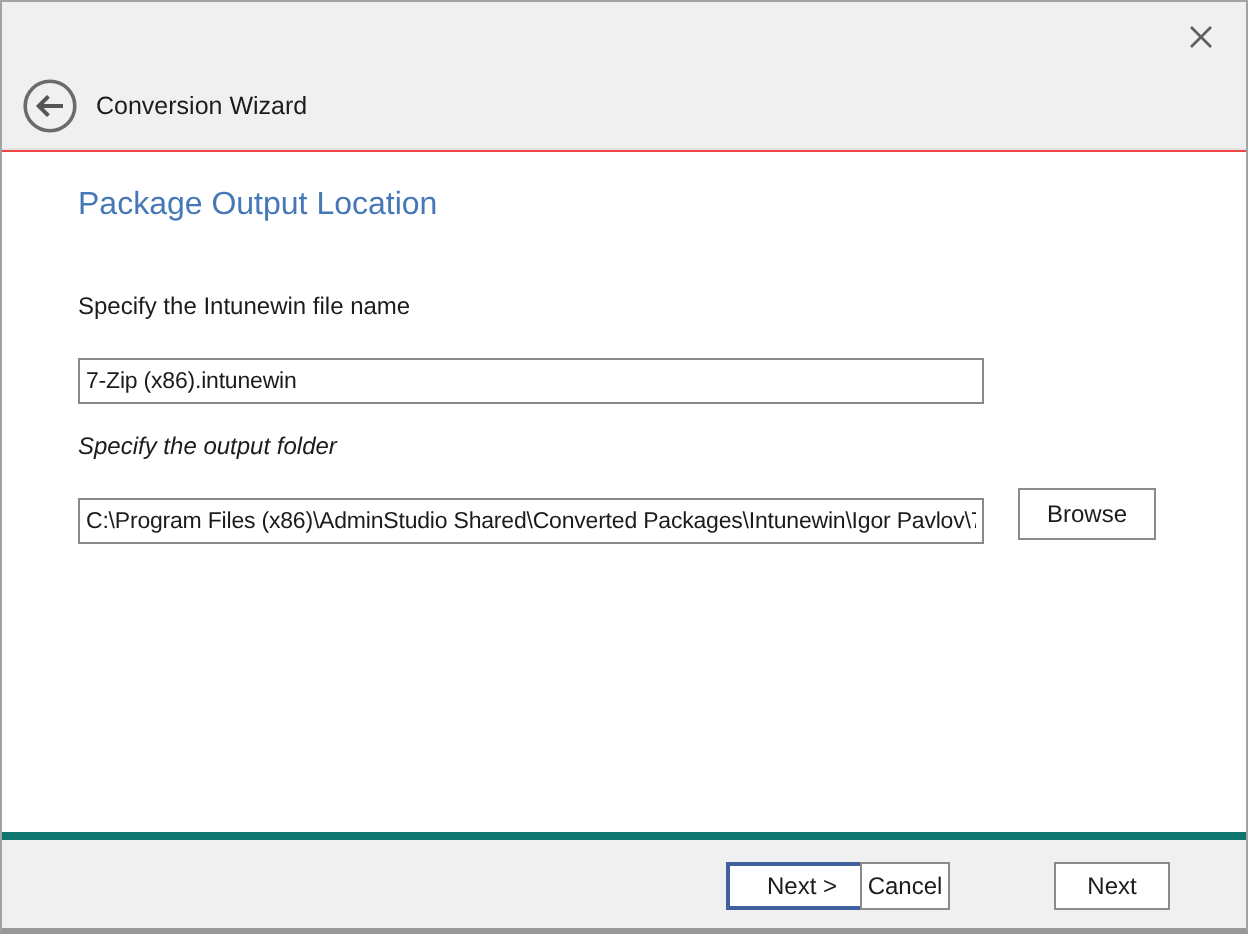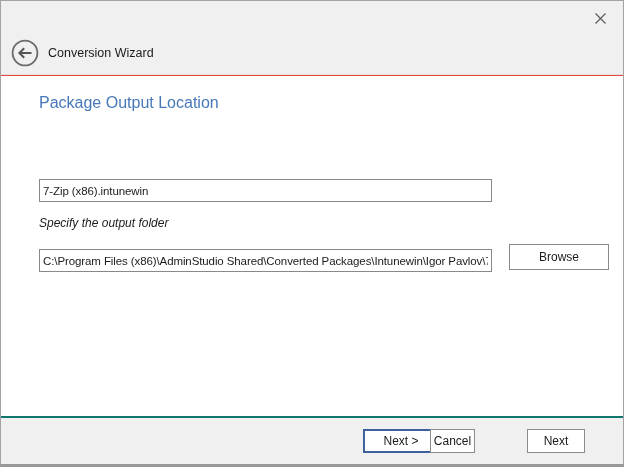--- a/index.html
+++ b/index.html
@@ -53,25 +53,25 @@
   }
   .input-filename{top:103px;}
   .input-folder{top:173px;}
   .btn{
     background:#ffffff;border:1px solid #8b8b8b;
     font-family:"Liberation Sans","DejaVu Sans",sans-serif;
     font-size:12px;color:#1b1b1b;
     display:flex;align-items:center;justify-content:center;
     padding:0;
   }
-  .browse-btn{position:absolute;left:508px;top:168px;width:100px;height:26px;}
+  .browse-btn{position:absolute;left:508px;top:168px;width:69px;height:26px;}
   
   .footer{
     position:absolute;left:0;right:0;bottom:0;height:48px;
-    background:#f0f0f0;border-top:2px solid #0f766e;text-decoration:underline;
+    background:#f0f0f0;border-top:4px solid #0f766e;text-decoration:underline;
   }
   .next-btn{position:absolute;left:362px;top:11px;width:76px;height:24px;border:2px solid #41619e;}
   .cancel-btn{position:absolute;left:429px;top:11px;width:45px;height:24px;}
   .help-btn{position:absolute;left:526px;top:11px;width:58px;height:24px;}
 </style>
 </head>
 <body>
 
 <div class="window">
 
@@ -94,20 +94,21 @@
           </svg>
         </span>
       </button>
       <span class="wizard-title">Conversion Wizard</span>
     </div>
   </div>
 
   <div class="content">
     <h1 class="page-heading" style="color:#4678b8;">Package Output Location</h1>
 
+    <span class="field-label label-filename">Specify the Intunewin file name</span>
     <input class="text-input input-filename" type="text" value="7-Zip (x86).intunewin" style="">
 
     <span class="field-label label-folder">Specify the output folder</span>
     <input class="text-input input-folder" type="text" value="C:\Program Files (x86)\AdminStudio Shared\Converted Packages\Intunewin\Igor Pavlov\7" style="">
 
     <button class="btn browse-btn">
       <span>Browse</span>
     </button>
   </div>
 

